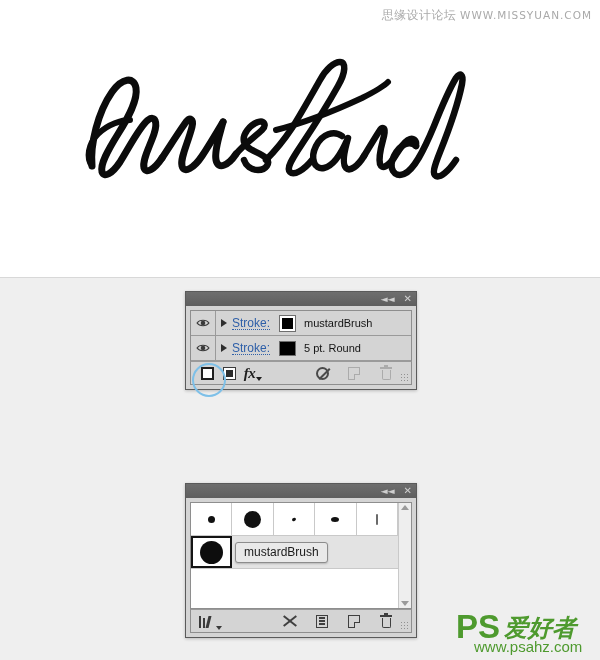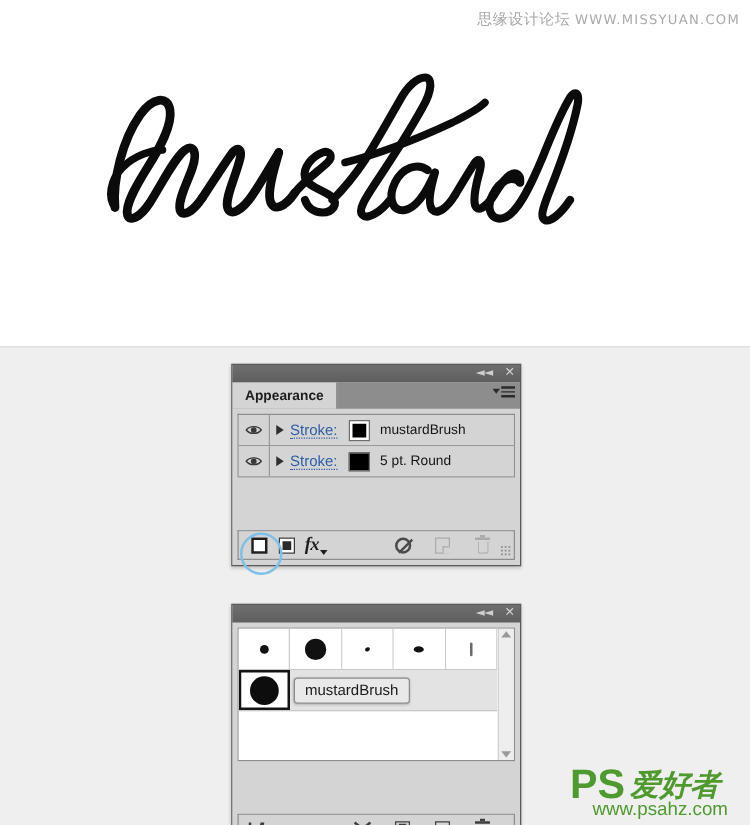--- a/index.html
+++ b/index.html
@@ -233,21 +233,20 @@
 
   .panel-footer {
     height: 22px;
     display: flex;
     align-items: center;
     background: #d4d4d4;
     border: 1px solid #8e8e8e;
     border-top: 1px solid #9a9a9a;
     position: relative;
     padding-left: 5px;
-    margin-top: 42px;
   }
   .foot-icon {
     width: 22px; height: 20px;
     display: flex; align-items: center; justify-content: center;
     cursor: pointer;
     position: relative;
   }
   .foot-icon.disabled { opacity: 0.38; }
   .foot-spacer { flex: 1; }
 
@@ -600,33 +599,20 @@
 
 <div class="panel" id="appearance-panel">
 
   <div class="panel-titlebar">
     <div class="titlebar-btns">
       <span class="tb-icon">◄◄</span>
       <span class="tb-icon close">✕</span>
     </div>
   </div>
 
-  <div class="panel-tabbar">
-    <div class="panel-tab">
-      <span>Appearance</span>
-    </div>
-    <div class="panel-menu-btn">
-      <span class="menu-caret"></span>
-      <span class="menu-lines">
-          <span></span>
-          <span></span>
-          <span></span>
-        </span>
-    </div>
-  </div>
 
   <div class="panel-body">
 
 
     <div class="appr-list">
 
       <div class="appr-row">
         <div class="appr-eye">
           <svg width="14" height="10" viewBox="0 0 14 10" aria-hidden="true">
             <path d="M1 5 C3.5 1.4 10.5 1.4 13 5 C10.5 8.6 3.5 8.6 1 5 Z" fill="none" stroke="#3a3a3a" stroke-width="1.1"></path>

